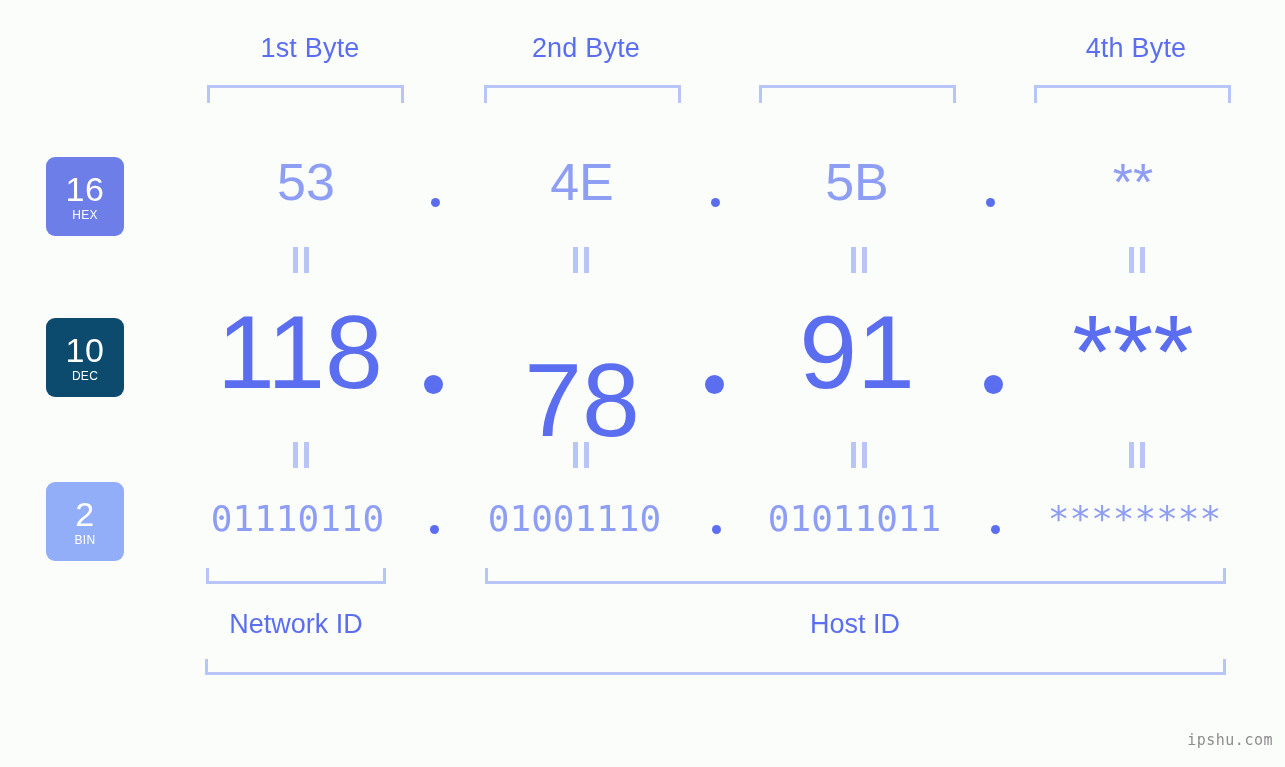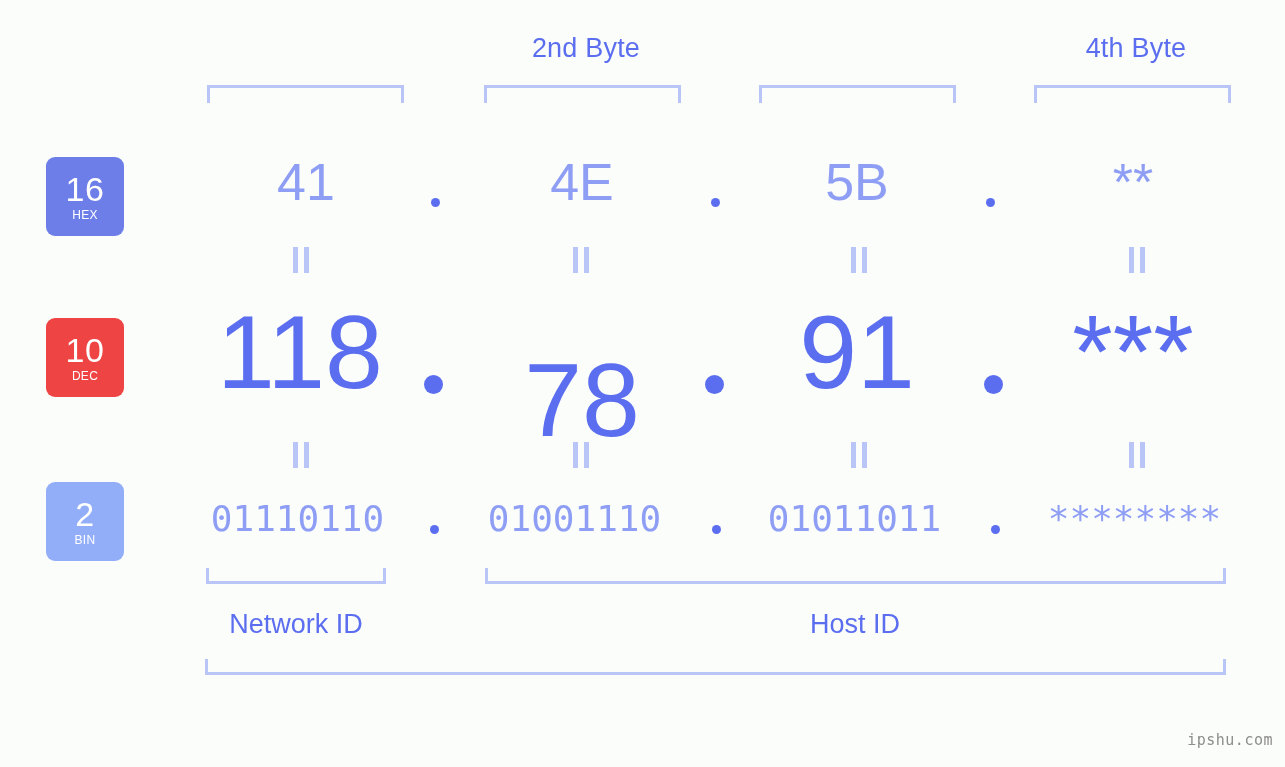--- a/index.html
+++ b/index.html
@@ -128,43 +128,44 @@
     font-size: 15px;
     color: #8d8d8d;
     letter-spacing: .5px;
   }
 </style>
 </head>
 <body>
 
 <div id="stage">
 
+  <div class="byte-label" style="left:180px;">1st Byte</div>
   <div class="byte-label" style="left:456px;">2nd Byte</div>
   <div class="byte-label" style="left:1006px;">4th Byte</div>
 
   <div class="top-bracket" style="left:207px;  width:197px;"></div>
   <div class="top-bracket" style="left:484px;  width:197px;"></div>
   <div class="top-bracket" style="left:759px;  width:197px;"></div>
   <div class="top-bracket" style="left:1034px; width:197px;"></div>
 
   <div class="badge" style="top:157px; background:#6d7ee8;">
     <span class="num">16</span>
     <span class="nm">HEX</span>
   </div>
-  <div class="badge" style="top:318px; background:#ef4444;">
+  <div class="badge" style="top:318px; background:#0c4a6e;">
     <span class="num">10</span>
     <span class="nm">DEC</span>
   </div>
   <div class="badge" style="top:482px; background:#93aef8;">
     <span class="num">2</span>
     <span class="nm">BIN</span>
   </div>
 
   <div class="row-hex">
-    <div class="cell" style="left:176px; top:152px; width:260px;">41</div>
+    <div class="cell" style="left:176px; top:152px; width:260px;">53</div>
     <div class="cell" style="left:452px; top:152px; width:260px;">4E</div>
     <div class="cell" style="left:727px; top:152px; width:260px;">5B</div>
     <div class="cell" style="left:1003px; top:152px; width:260px;">**</div>
     <div class="dot" style="left:431px; top:198px; width:9px;  height:9px;"></div>
     <div class="dot" style="left:711px; top:198px; width:9px;  height:9px;"></div>
     <div class="dot" style="left:986px; top:198px; width:9px;  height:9px;"></div>
   </div>
 
   <div class="eqmark" style="left:288px; top:247px;">
       <i></i>

